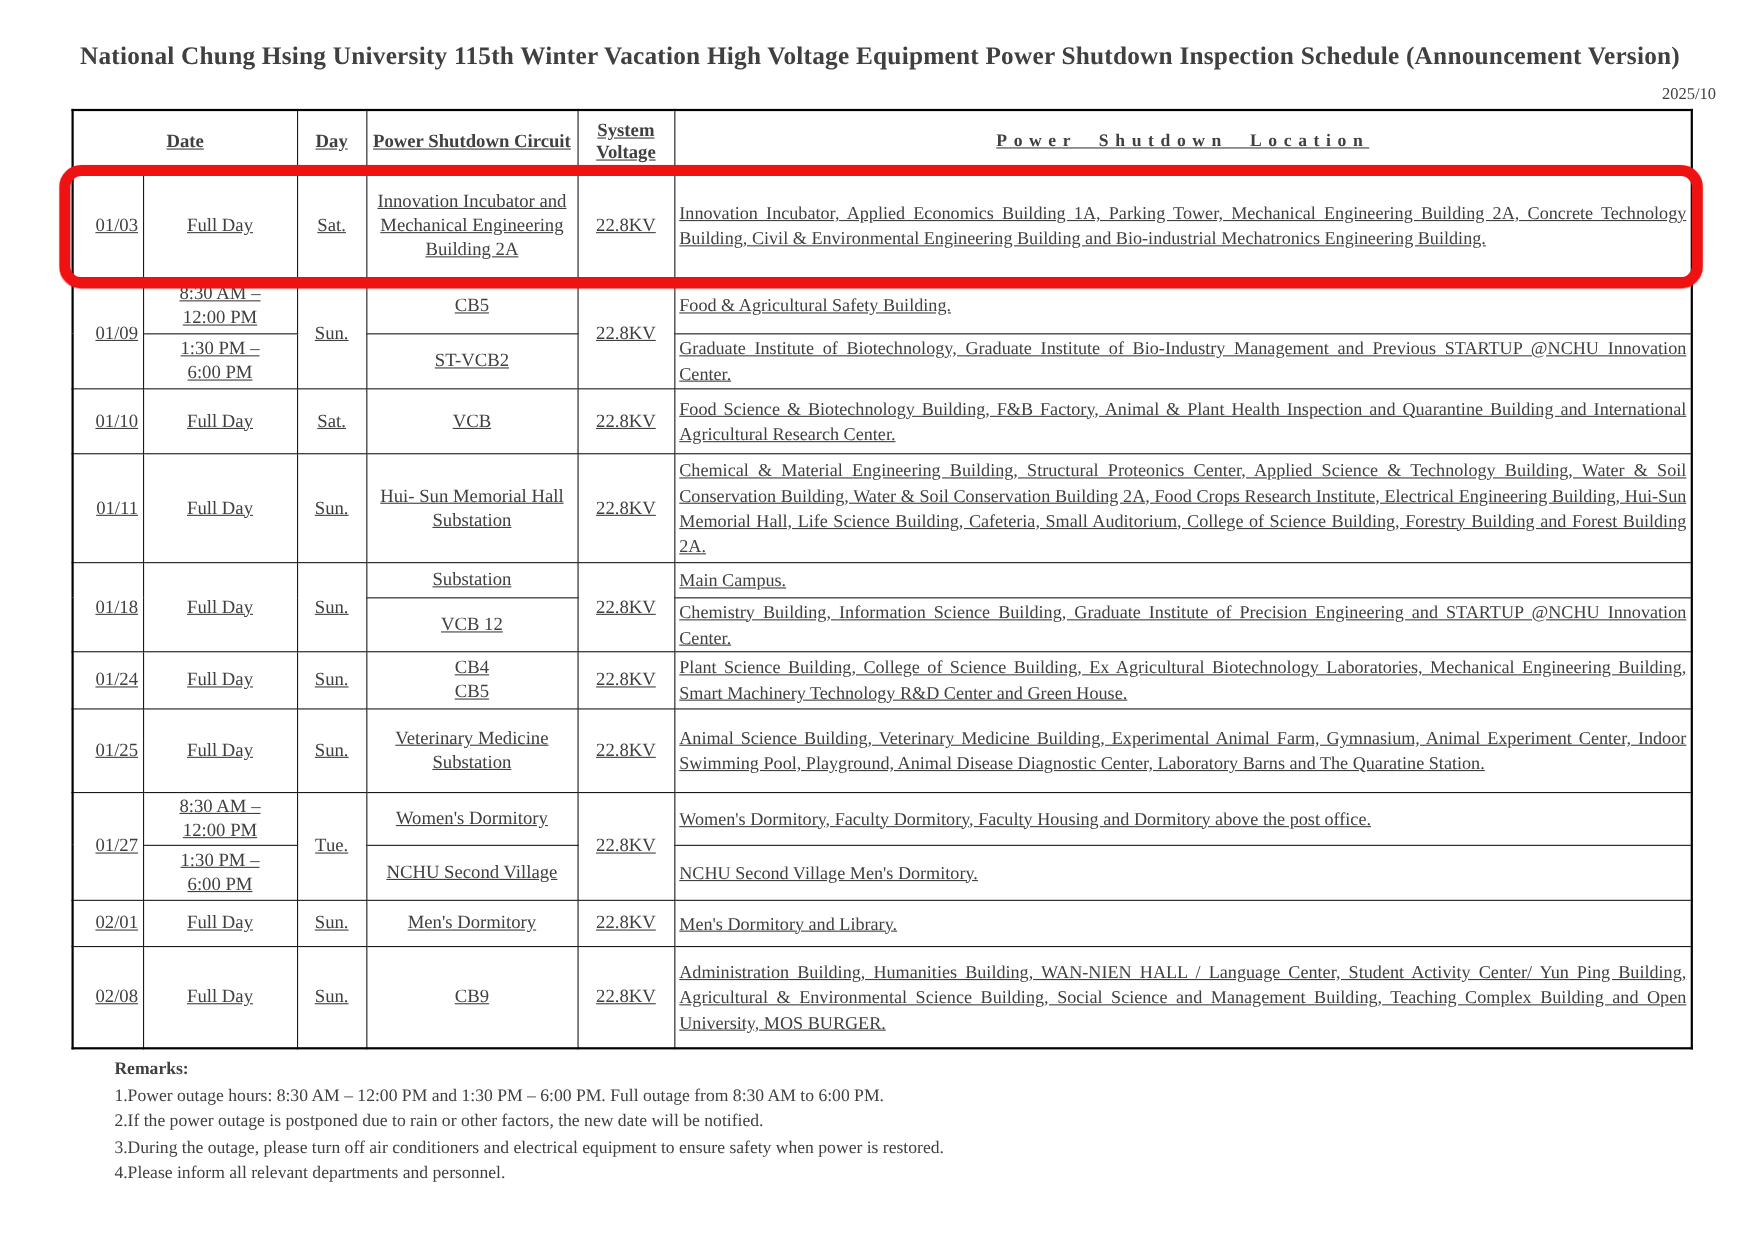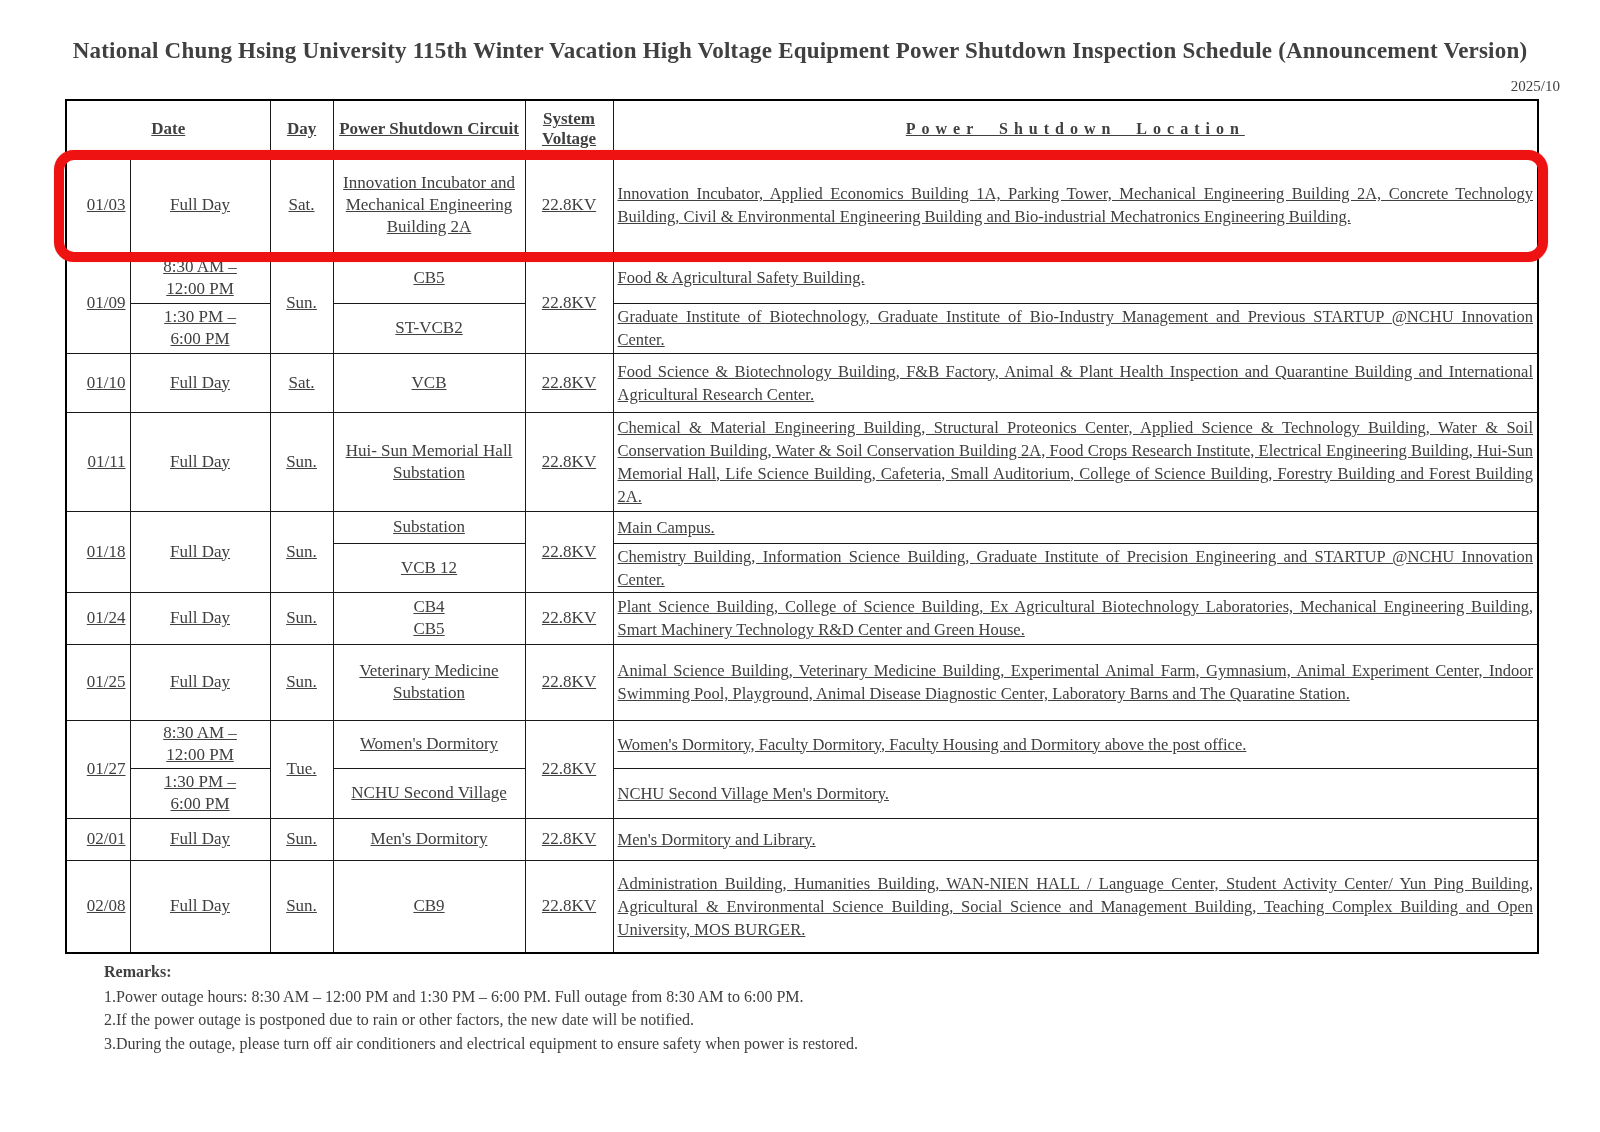--- a/index.html
+++ b/index.html
@@ -200,15 +200,16 @@
     </tbody>
   </table>
 
   <div class="highlight-box" style="border-color: rgb(238, 18, 18);"></div>
 
   <div class="remarks">
     <div class="rem-head">Remarks:</div>
     <p class="rem-item">1.Power outage hours: 8:30 AM – 12:00 PM and 1:30 PM – 6:00 PM. Full outage from 8:30 AM to 6:00 PM.</p>
     <p class="rem-item">2.If the power outage is postponed due to rain or other factors, the new date will be notified.</p>
     <p class="rem-item">3.During the outage, please turn off air conditioners and electrical equipment to ensure safety when power is restored.</p>
+    <p class="rem-item">4.Please inform all relevant departments and personnel.</p>
   </div>
 
 </div>
 
 </body></html>

